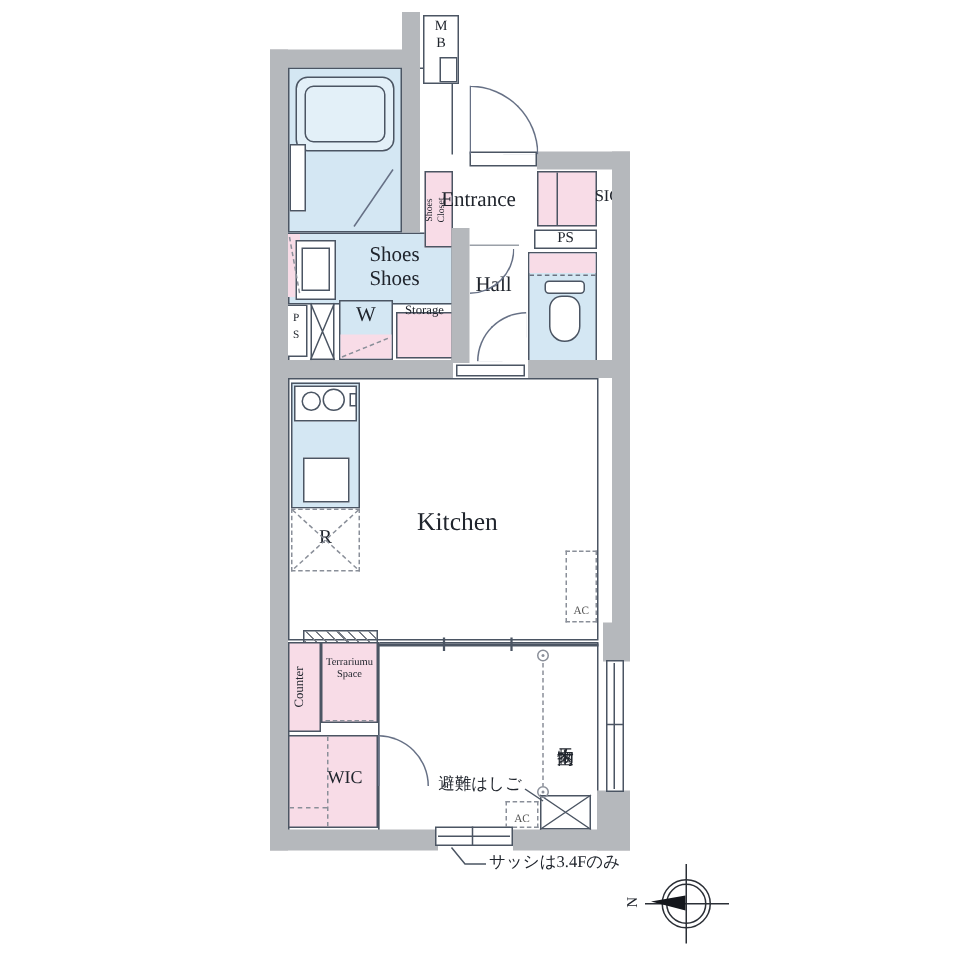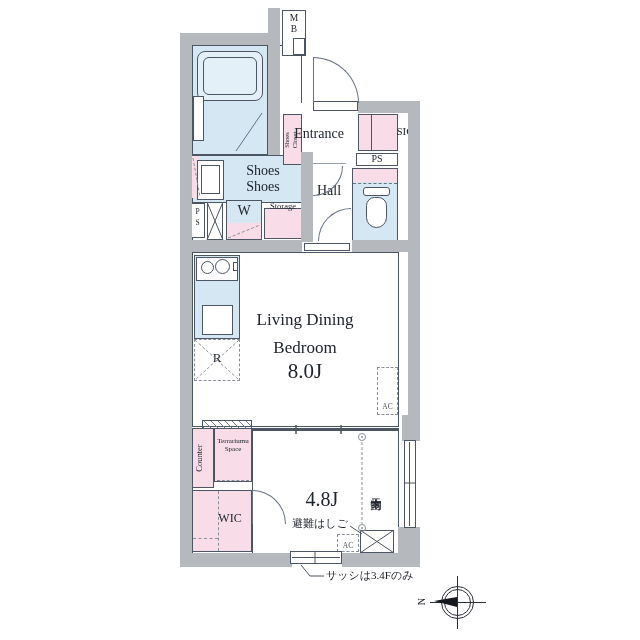--- a/index.html
+++ b/index.html
@@ -107,42 +107,39 @@
   <div class="a wh bd" style="left:304px;top:243px;width:46px;height:8px"></div>
 
   <div class="a blue bd" style="left:194px;top:255px;width:46px;height:84px"></div>
   <div class="a wh bd" style="left:196px;top:257px;width:42px;height:24px"></div>
   <div class="a bd" style="left:201px;top:261px;width:13px;height:13px;border-radius:50%"></div>
   <div class="a bd" style="left:215px;top:259px;width:15px;height:15px;border-radius:50%"></div>
   <div class="a bd" style="left:233px;top:262px;width:5px;height:9px"></div>
   <div class="a wh bd" style="left:202px;top:305px;width:31px;height:30px"></div>
   <div class="a wh bdd" style="left:194px;top:339px;width:46px;height:42px"></div>
   <div class="t" style="left:194px;top:351px;width:46px;font-size:13px">R</div>
-  <div class="t" style="left:210px;top:310px;width:190px;font-size:17px">Living Dining</div>
-  <div class="t" style="left:210px;top:338px;width:190px;font-size:17px">Bedroom</div>
-  <div class="t" style="left:210px;top:360px;width:190px;font-size:21px">8.0J</div>
+  <div class="t" style="left:210px;top:338px;width:190px;font-size:17px">Kitchen</div>
   <div class="a bdd" style="left:377px;top:367px;width:21px;height:48px"></div>
   <div class="t" style="left:377px;top:403px;width:21px;font-size:7.5px;color:#555">AC</div>
   <div class="a hatch" style="left:202px;top:420px;width:50px;height:9px"></div>
   <div class="a" style="left:252px;top:429px;width:147px;height:2px;background:#4b5563"></div>
 
   <div class="a pink bd" style="left:192px;top:428px;width:22px;height:60px"></div>
   <div class="t" style="left:173px;top:450px;width:60px;height:16px;font-size:8.5px;transform:rotate(-90deg)">Counter</div>
   <div class="a pink bd" style="left:214px;top:428px;width:38px;height:54px"></div>
   <div class="t" style="left:214px;top:438px;width:38px;font-size:7px">
     <span class="bl">Terrariumu</span>
     <span class="bl">Space</span>
   </div>
   <div class="a" style="left:217px;top:480px;width:32px;height:1px;border-top:1px dashed #8a8f99"></div>
   <div class="a pink bd" style="left:192px;top:490px;width:60px;height:62px"></div>
   <div class="a" style="left:218px;top:491px;width:1px;height:60px;border-left:1px dashed #8a8f99"></div>
   <div class="a" style="left:193px;top:538px;width:25px;height:1px;border-top:1px dashed #8a8f99"></div>
   <div class="t" style="left:208px;top:512px;width:44px;font-size:12px">WIC</div>
 
-  <div class="t" style="left:262px;top:488px;width:120px;font-size:20px">4.8J</div>
   <div class="a" style="left:252px;top:490px;width:34px;height:34px;border:1px solid #667085;border-bottom:none;border-radius:0 100% 0 0"></div>
   <div class="t vrt" style="left:366px;top:450px;width:16px;height:80px;font-size:11px">室内物干</div>
   <div class="t" style="left:288px;top:517px;width:64px;font-size:11px">避難はしご</div>
   <div class="a bdd" style="left:337px;top:534px;width:22px;height:18px"></div>
   <div class="t" style="left:337px;top:542px;width:22px;font-size:7.5px;color:#555">AC</div>
   <div class="a wh bd" style="left:360px;top:530px;width:34px;height:23px"></div>
 
   <div class="a wh" style="left:290px;top:551px;width:52px;height:13px;border:1px solid #4b5563"></div>
   <div class="a" style="left:292px;top:557px;width:48px;height:1px;background:#4b5563"></div>
   <div class="a wh" style="left:404px;top:440px;width:12px;height:88px;border:1px solid #4b5563"></div>

